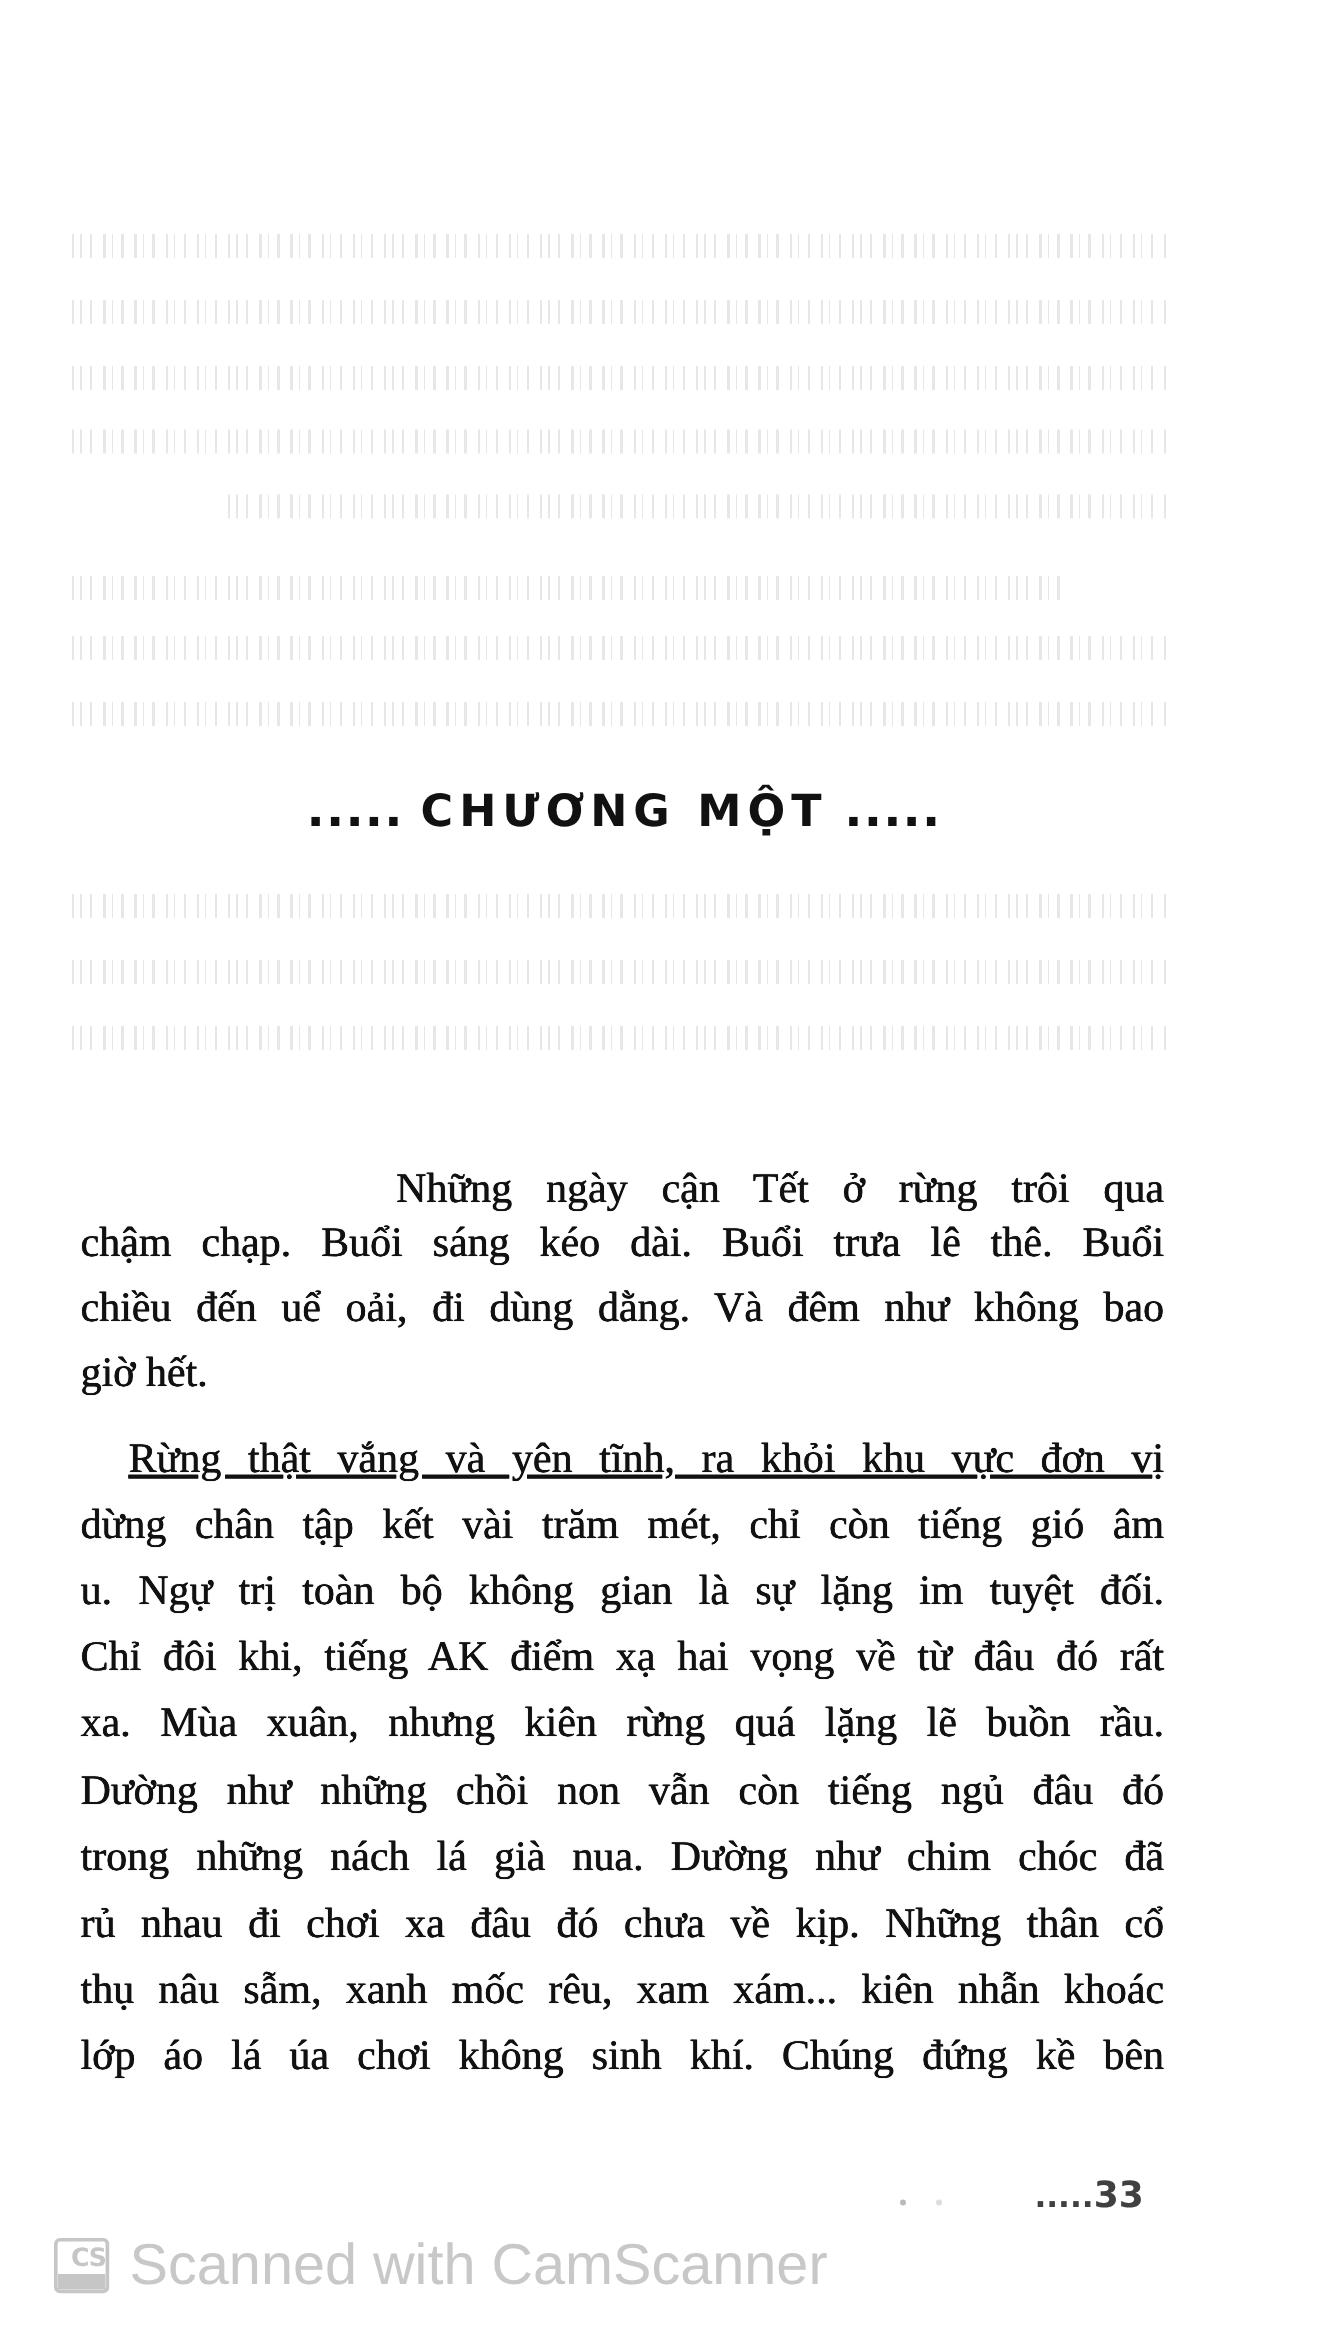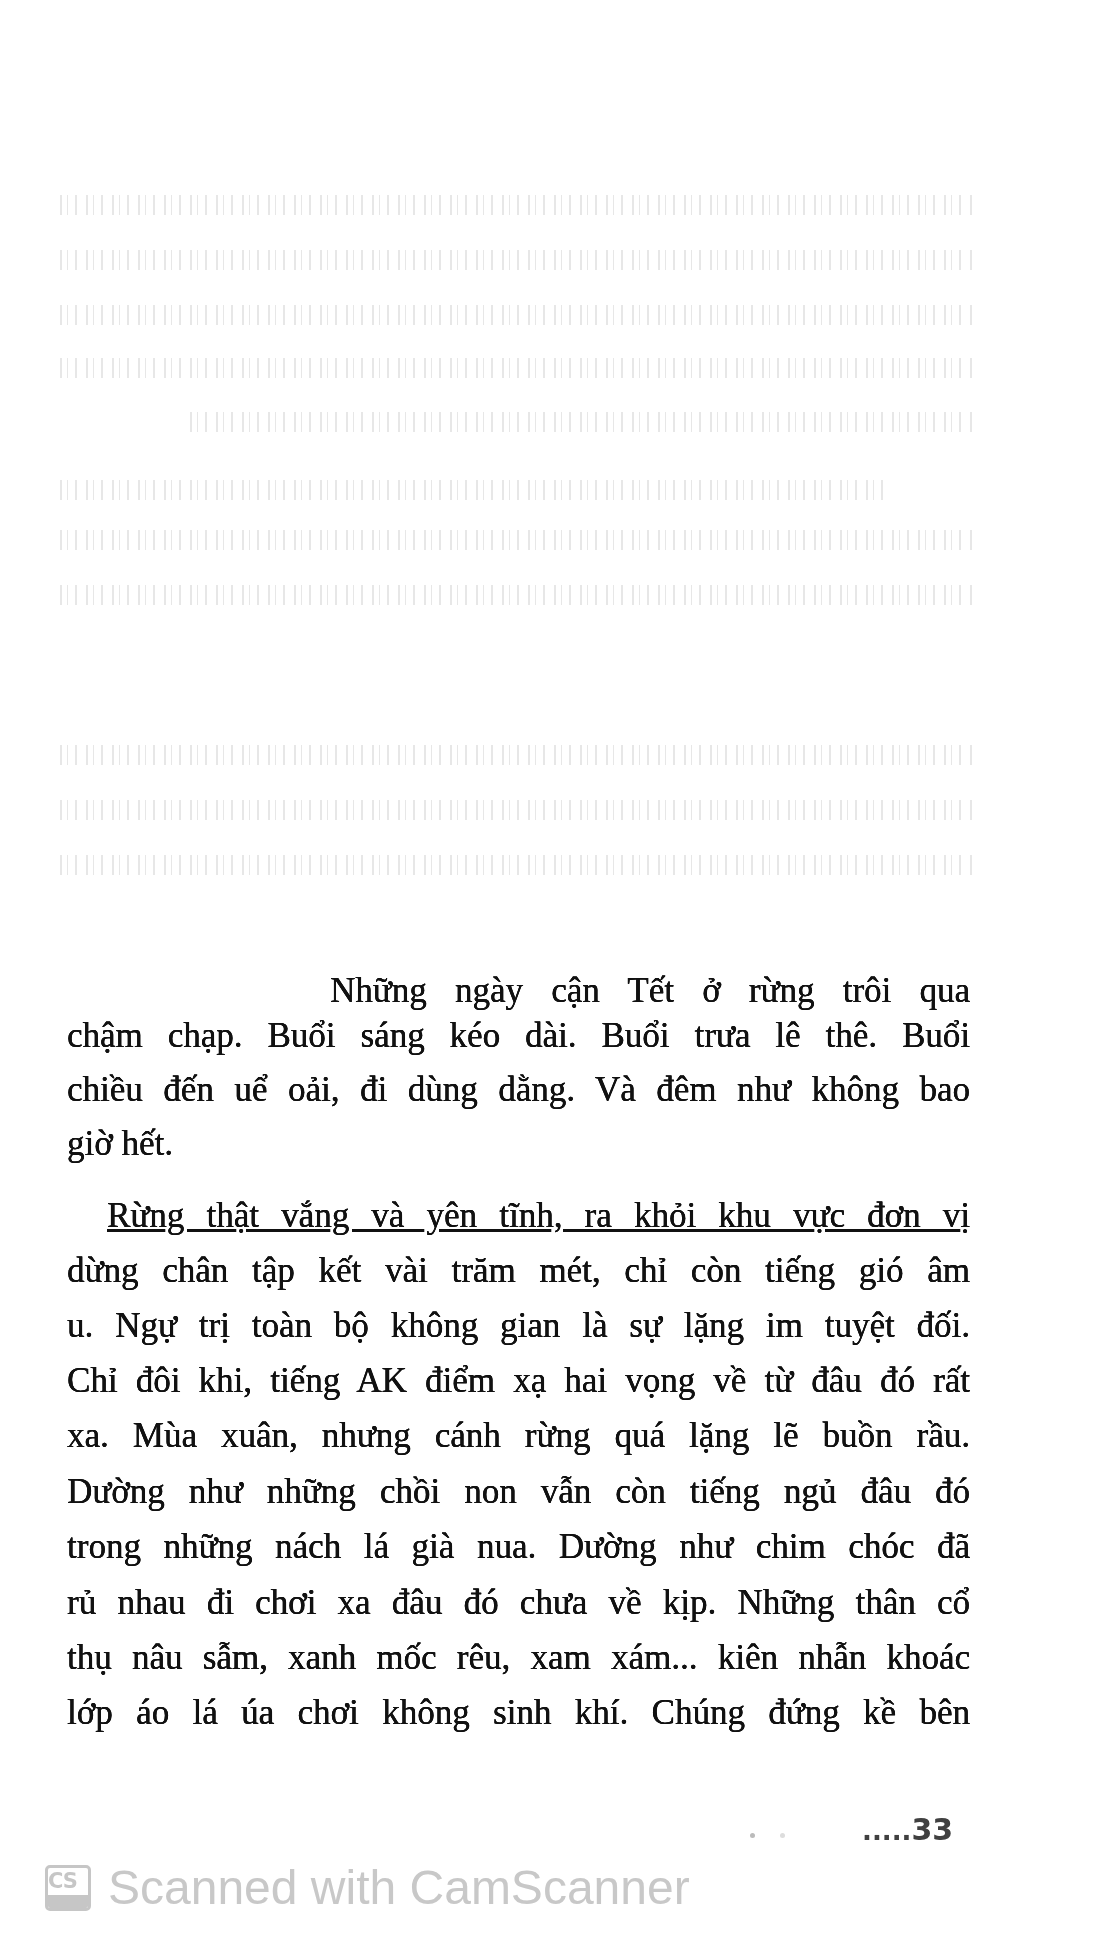--- a/index.html
+++ b/index.html
@@ -42,21 +42,21 @@
   }
   .page-number .pdots { font-size: 26px; letter-spacing: 0px; }
   .stray { position:absolute; width:5px; height:5px; border-radius:50%; background:#bbb; top:1833px; }
 
   .watermark { position: absolute; left: 45px; top: 1862px; height: 52px; display: flex; align-items: center; }
   .cs-logo {
     width: 46px; height: 46px; border: 3px solid #c6c6c6; border-radius: 5px;
     position: relative; box-sizing: border-box; background: #fff; overflow: hidden;
   }
   .cs-logo .cs-text {
-    position: absolute; left: 0; right: 0; top: 1px; text-align: left;
+    position: absolute; left: 0; right: 0; top: 1px; text-align: right;
     font-family: "DejaVu Sans", sans-serif; font-weight: bold; font-size: 21px; color: #c6c6c6; letter-spacing: -1px;
   }
   .cs-logo .cs-band { position: absolute; left: 0; right: 0; bottom: 0; height: 13px; background: #c6c6c6; }
   .wm-text {
     margin-left: 17px; font-family: "Liberation Sans", sans-serif; font-size: 48px; color: #c8c8c8;
     line-height: 52px; white-space: nowrap;
   }
 </style>
 </head>
 <body>
@@ -68,33 +68,36 @@
   <div class="bleed" style="top:305px"></div>
   <div class="bleed" style="top:358px"></div>
   <div class="bleed" style="top:412px;left:190px;width:785px"></div>
   <div class="bleed" style="top:480px;width:830px"></div>
   <div class="bleed" style="top:530px"></div>
   <div class="bleed" style="top:585px"></div>
   <div class="bleed" style="top:745px"></div>
   <div class="bleed" style="top:800px"></div>
   <div class="bleed" style="top:855px"></div>
 
+  <div class="chapter-title">
+    <span class="dots">.....</span><span class="word"><span>CHƯƠNG</span> <span>MỘT</span></span><span class="dots">.....</span>
+  </div>
 
   <div class="body-text" style="top:0">
 
     <div class="line indent-first" style="top:964px">Những ngày cận Tết ở rừng trôi qua</div>
     <div class="line" style="top:1009px">chậm chạp. Buổi sáng kéo dài. Buổi trưa lê thê. Buổi</div>
     <div class="line" style="top:1063px">chiều đến uể oải, đi dùng dằng. Và đêm như không bao</div>
     <div class="line last" style="top:1117px">giờ hết.</div>
 
     <div class="line indent-para" style="top:1189px">Rừng thật vắng và yên tĩnh, ra khỏi khu vực đơn vị</div>
     <div class="line" style="top:1244px">dừng chân tập kết vài trăm mét, chỉ còn tiếng gió âm</div>
     <div class="line" style="top:1299px">u. Ngự trị toàn bộ không gian là sự lặng im tuyệt đối.</div>
     <div class="line" style="top:1354px">Chỉ đôi khi, tiếng AK điểm xạ hai vọng về từ đâu đó rất</div>
-    <div class="line" style="top:1409px">xa. Mùa xuân, nhưng cánh rừng quá lặng lẽ buồn rầu.</div>
+    <div class="line" style="top:1409px">xa. Mùa xuân, nhưng kiên rừng quá lặng lẽ buồn rầu.</div>
     <div class="line" style="top:1465px">Dường như những chồi non vẫn còn tiếng ngủ đâu đó</div>
     <div class="line" style="top:1520px">trong những nách lá già nua. Dường như chim chóc đã</div>
     <div class="line" style="top:1576px">rủ nhau đi chơi xa đâu đó chưa về kịp. Những thân cổ</div>
     <div class="line" style="top:1631px">thụ nâu sẫm, xanh mốc rêu, xam xám... kiên nhẫn khoác</div>
     <div class="line" style="top:1686px">lớp áo lá úa chơi không sinh khí. Chúng đứng kề bên</div>
   </div>
 
   <div class="stray" style="left:750px"></div>
   <div class="stray" style="left:780px;background:#ddd"></div>
 

